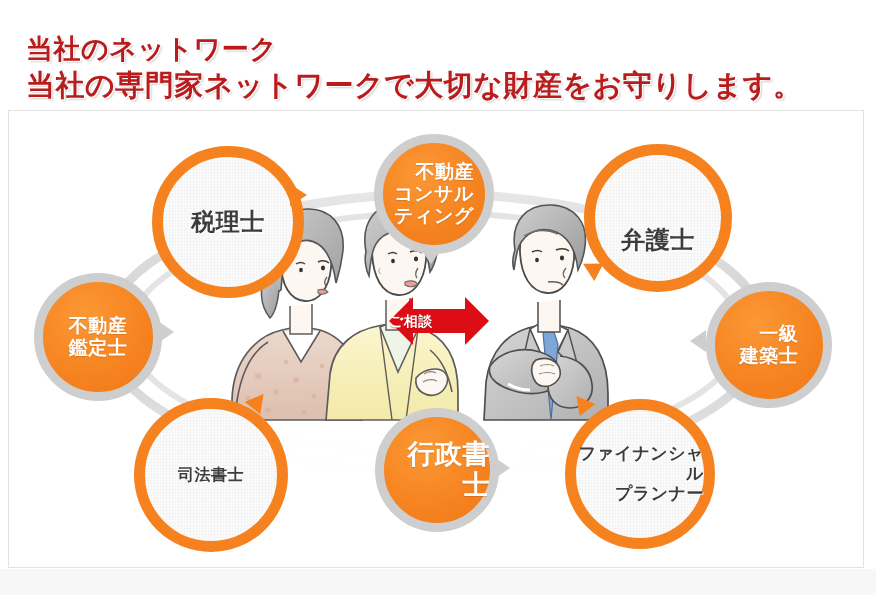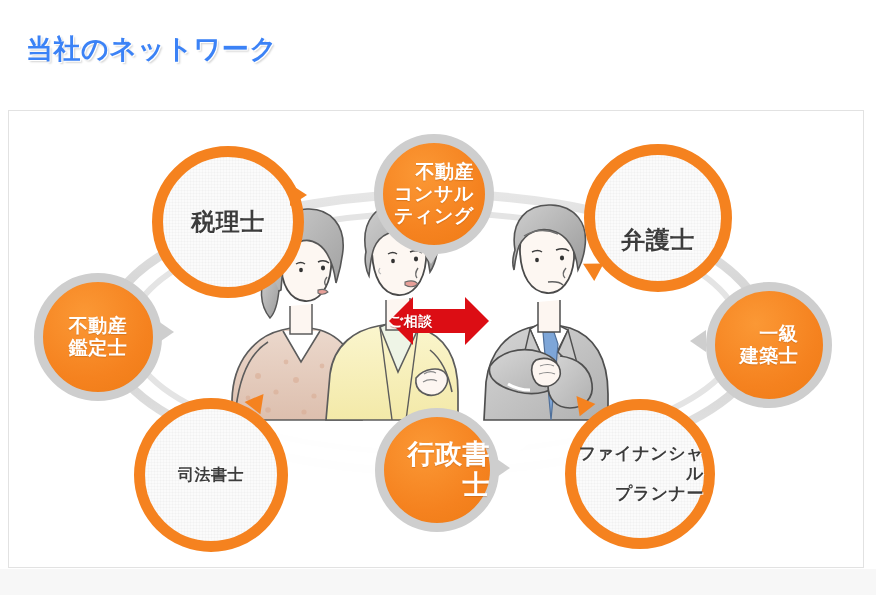--- a/index.html
+++ b/index.html
@@ -20,21 +20,21 @@
   }
 
   
   .heading {
     position: absolute;
     left: 26px;
     top: 32px;
     z-index: 40;
     line-height: 1.30;
     letter-spacing: .5px;
-    color: #3b82f6;
+    color: #b91c1c;
     font-weight: bold;
     text-shadow: 1px 1px 0 #ffffff, 2px 2px 2px rgba(0,0,0,.18);
     white-space: nowrap;
   }
   .heading .line1 { font-size: 27px; }
   .heading .line2 { font-size: 29px; }
 
   
   .panel {
     position: absolute;
@@ -158,20 +158,21 @@
 </head>
 <body>
 
 <div id="page">
 
   <div class="panel"></div>
   <div class="panel-bottom-strip"></div>
 
   <div class="heading">
     <div class="line1">当社のネットワーク</div>
+    <div class="line2">当社の専門家ネットワークで大切な財産をお守りします。</div>
   </div>
 
   <svg class="ring-svg" viewBox="0 0 876 595" xmlns="http://www.w3.org/2000/svg">
     <defs>
       <linearGradient id="ringGrad" x1="0" y1="0" x2="0" y2="1">
         <stop offset="0%" stop-color="#e6e6e6"></stop>
         <stop offset="50%" stop-color="#cfcfcf"></stop>
         <stop offset="100%" stop-color="#e8e8e8"></stop>
       </linearGradient>
     </defs>

